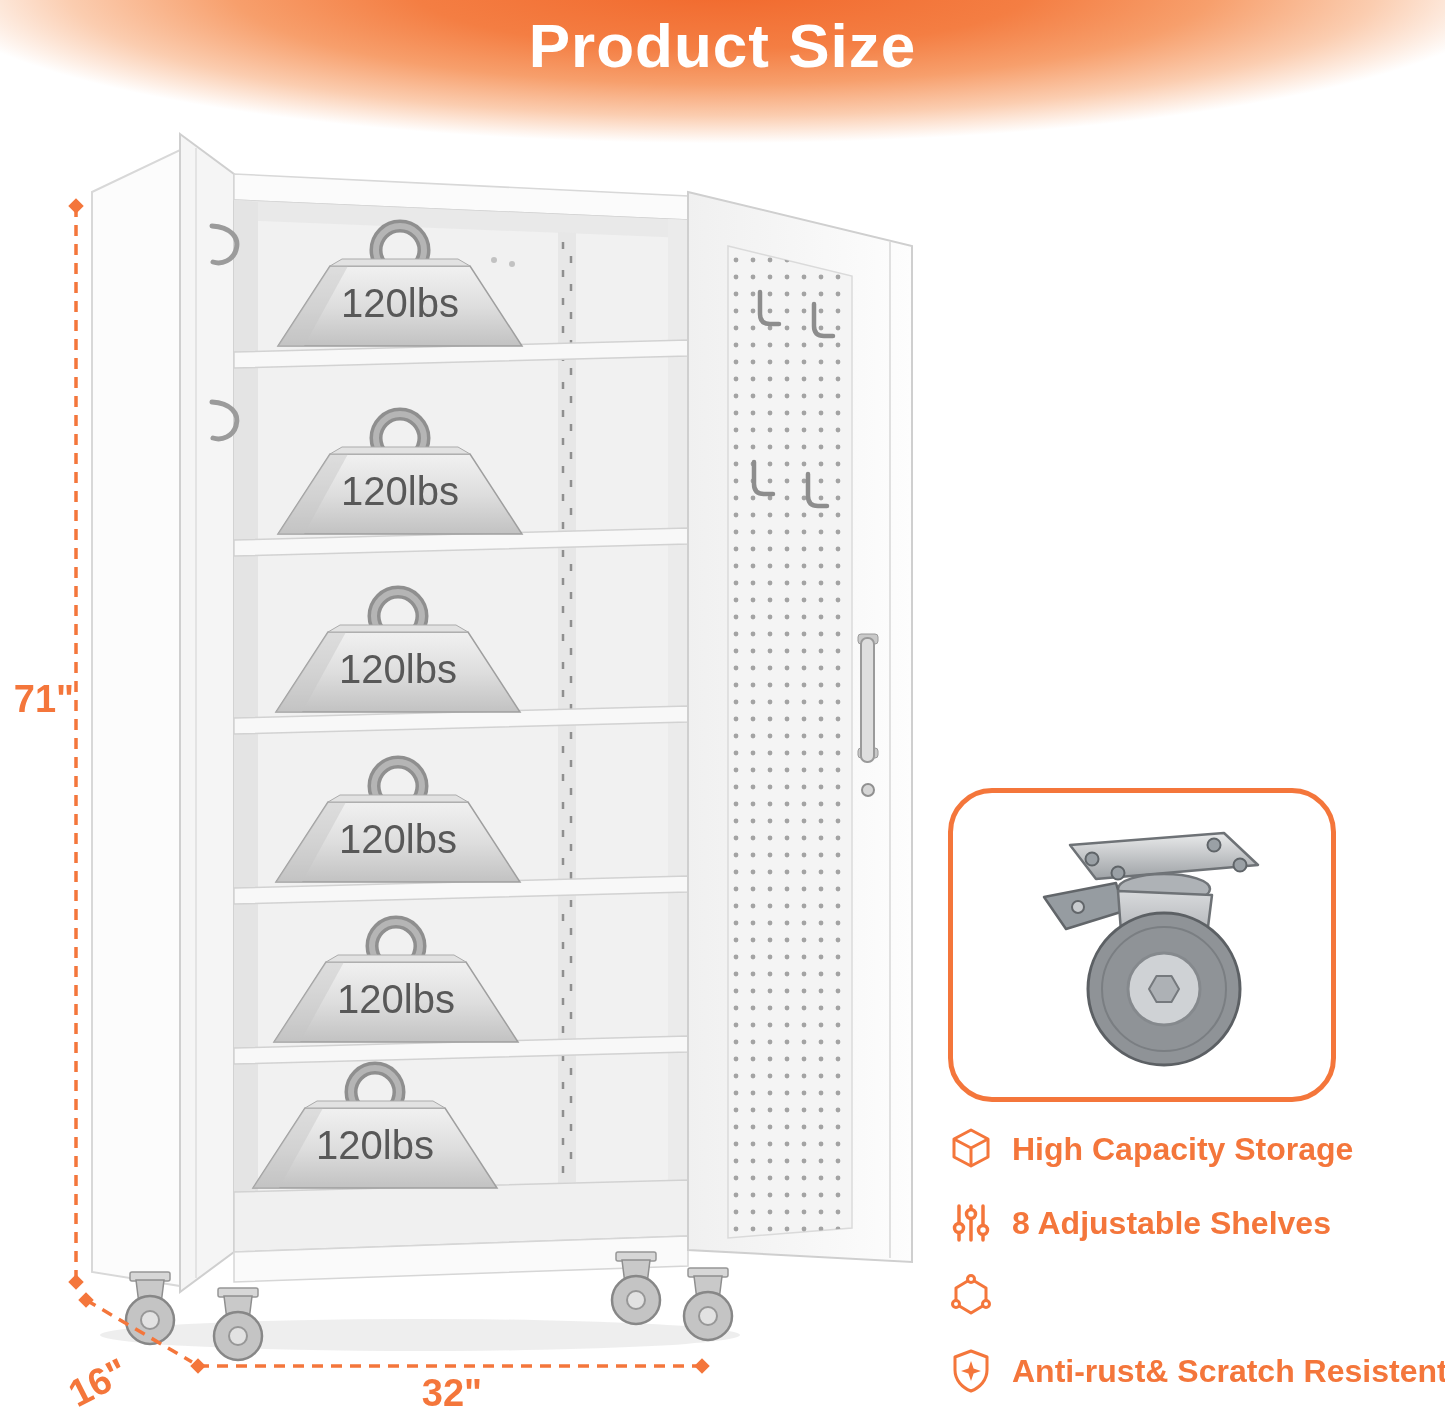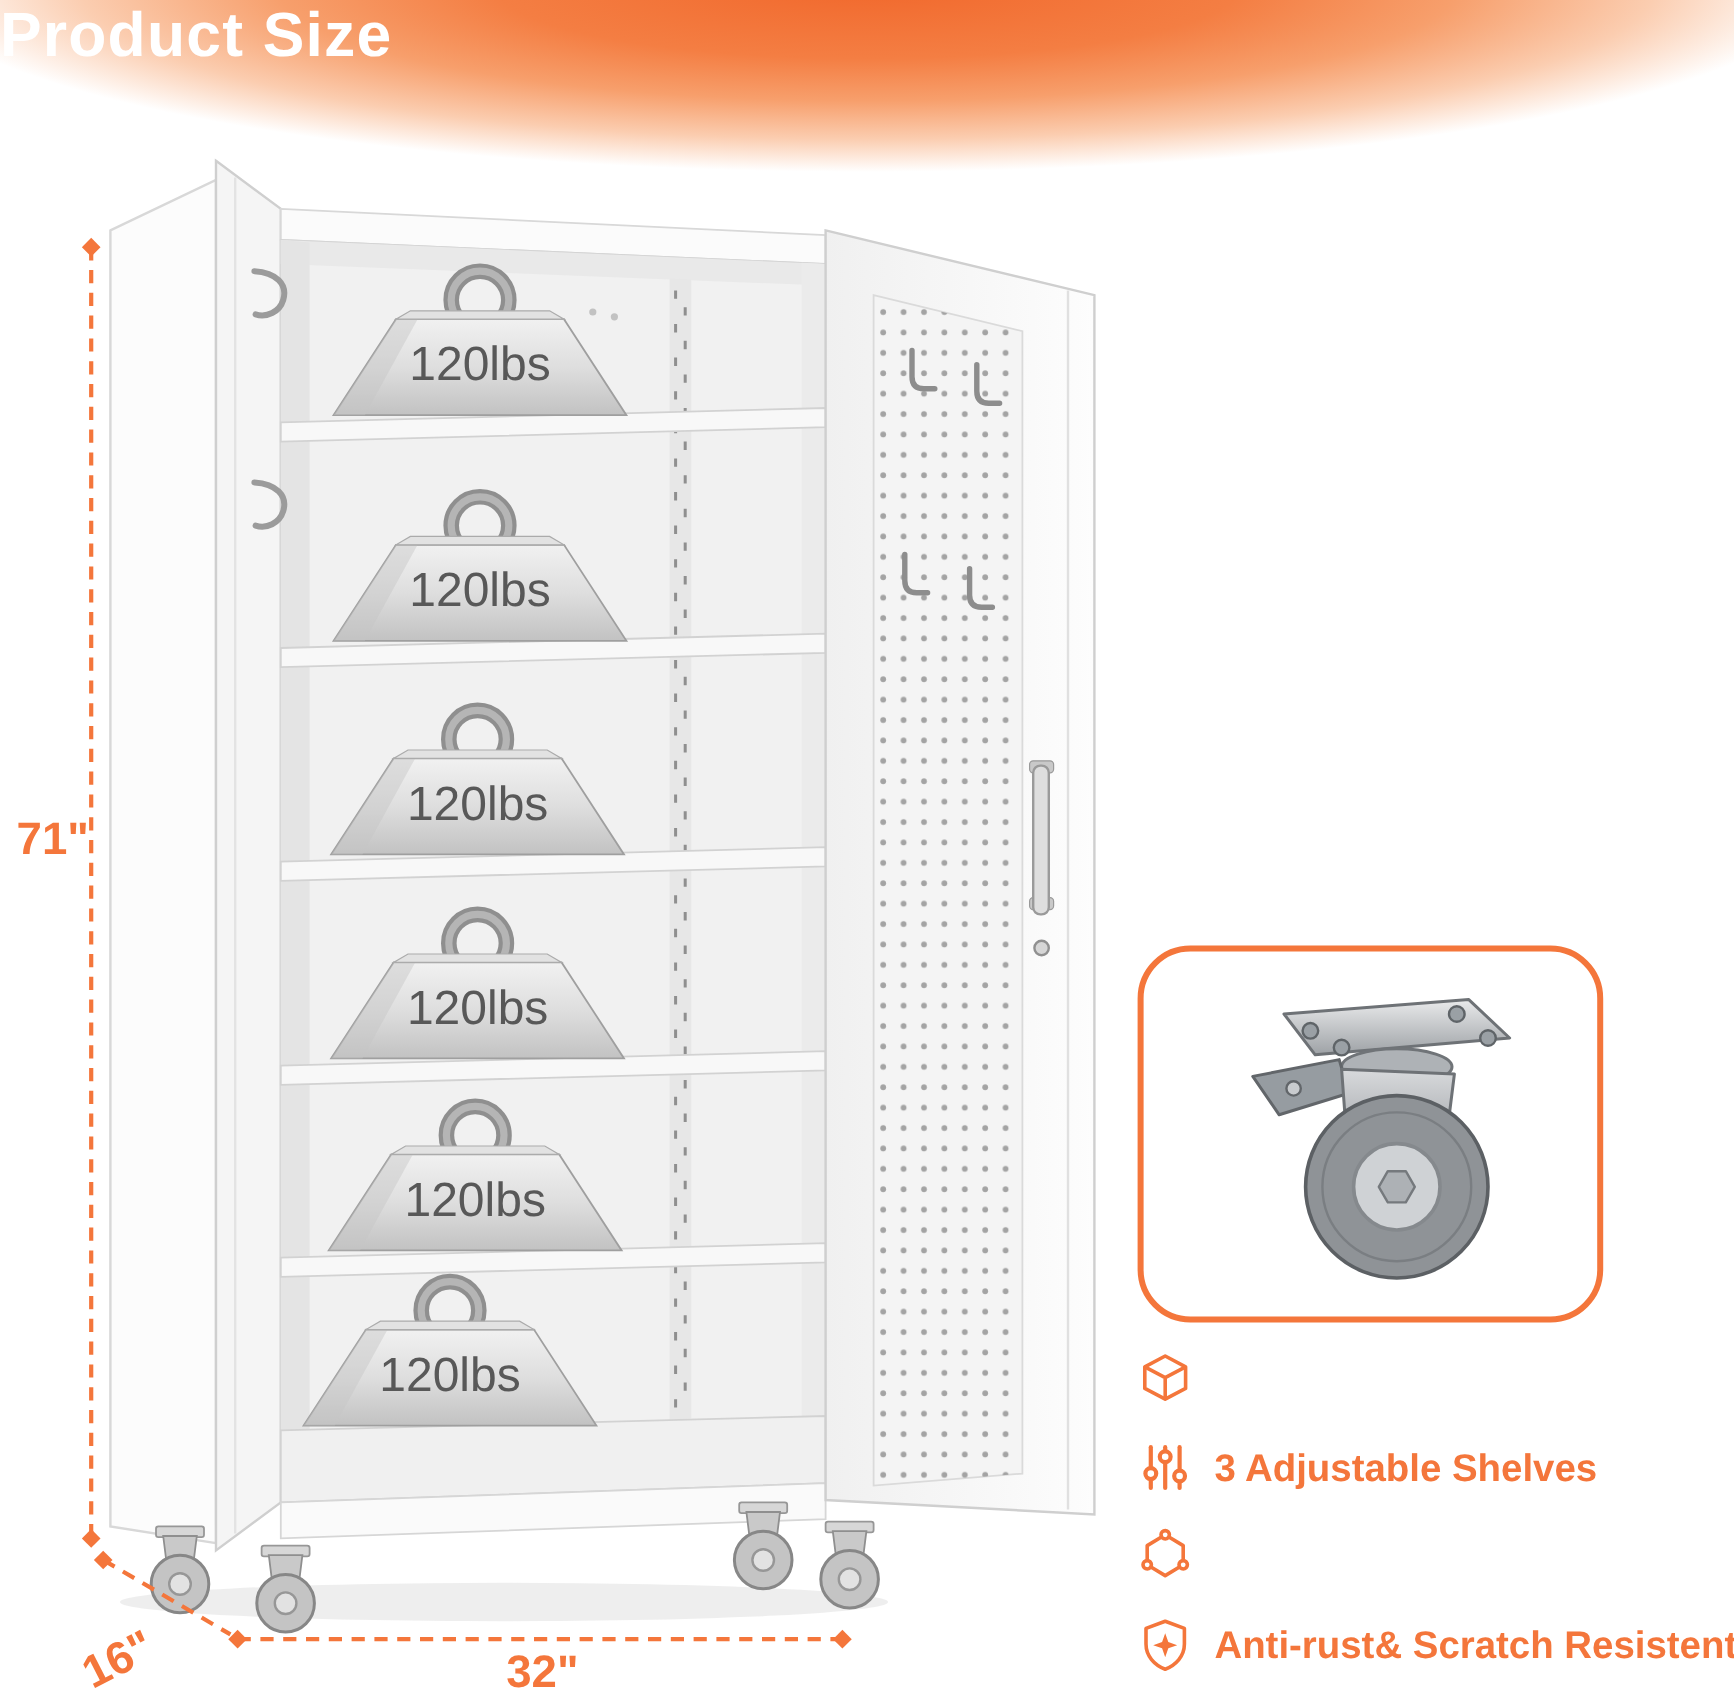--- a/index.html
+++ b/index.html
@@ -1,21 +1,21 @@
 <!DOCTYPE html>
 <html><head>
 <meta charset="utf-8">
 <style>
   html,body{margin:0;padding:0;background:#fff;}
   .page{position:relative;width:1445px;height:1417px;background:#ffffff;overflow:hidden;
         font-family:"Liberation Sans",sans-serif;}
   .header{position:absolute;left:0;top:0;width:100%;height:165px;
           background:radial-gradient(820px 160px at 50% -12px,
             #F1682C 0%, #F47E43 38%, #F79F6C 60%, #FBCDB0 80%, #ffffff 97%);}
-  .header h1{margin:0;font-size:52px;font-weight:bold;
+  .header h1{margin:0;padding-top:10px;text-align:center;font-size:62px;font-weight:bold;
              color:#ffffff;letter-spacing:1px;}
   .illustration{position:absolute;left:0;top:0;}
   .svg-label{font-family:"Liberation Sans",sans-serif;}
   .inset{position:absolute;left:948px;top:788px;width:388px;height:314px;box-sizing:border-box;
          border:5px solid #F4763B;border-radius:44px;background:#fff;
          display:flex;align-items:center;justify-content:center;}
   .features{position:absolute;left:946px;top:1124px;display:flex;flex-direction:column;gap:24px;}
   .feature{display:flex;align-items:center;gap:16px;height:50px;}
   .ficon{width:50px;height:50px;display:flex;align-items:center;justify-content:center;flex:0 0 50px;}
   .flabel{font-size:32px;font-weight:700;color:#F4763B;white-space:nowrap;}
@@ -202,37 +202,38 @@
   </div>
 
   <div class="features">
     <div class="feature">
       <span class="ficon">
         <svg width="48" height="48" viewBox="0 0 48 48" fill="none" stroke="#F4763B" stroke-width="3" stroke-linejoin="round">
           <path d="M24 5 L41 14 V32 L24 41 L7 32 V14 Z"></path>
           <path d="M7 14 L24 23 L41 14 M24 23 V41"></path>
         </svg>
       </span>
+      <span class="flabel">High Capacity Storage</span>
     </div>
     <div class="feature">
       <span class="ficon">
         <svg width="48" height="48" viewBox="0 0 48 48">
           <g stroke="#F4763B" stroke-width="3.5" stroke-linecap="round" fill="none">
             <line x1="12" y1="7" x2="12" y2="41"></line>
               <line x1="24" y1="7" x2="24" y2="41"></line>
               <line x1="36" y1="7" x2="36" y2="41"></line>
           </g>
           <g fill="#ffffff" stroke="#F4763B" stroke-width="3.5">
             <circle cx="12" cy="29" r="4.5"></circle>
               <circle cx="24" cy="15" r="4.5"></circle>
               <circle cx="36" cy="31" r="4.5"></circle>
           </g>
         </svg>
       </span>
-      <span class="flabel">3 Adjustable Shelves</span>
+      <span class="flabel">8 Adjustable Shelves</span>
     </div>
     <div class="feature">
       <span class="ficon">
         <svg width="48" height="48" viewBox="0 0 48 48">
           <path d="M24 6 L39 15 V31 L24 40 L9 31 V15 Z" fill="none" stroke="#F4763B" stroke-width="3" stroke-linejoin="round"></path>
           <g fill="#ffffff" stroke="#F4763B" stroke-width="3">
             <circle cx="24" cy="6" r="3.5"></circle>
               <circle cx="39" cy="31" r="3.5"></circle>
               <circle cx="9" cy="31" r="3.5"></circle>
           </g>

